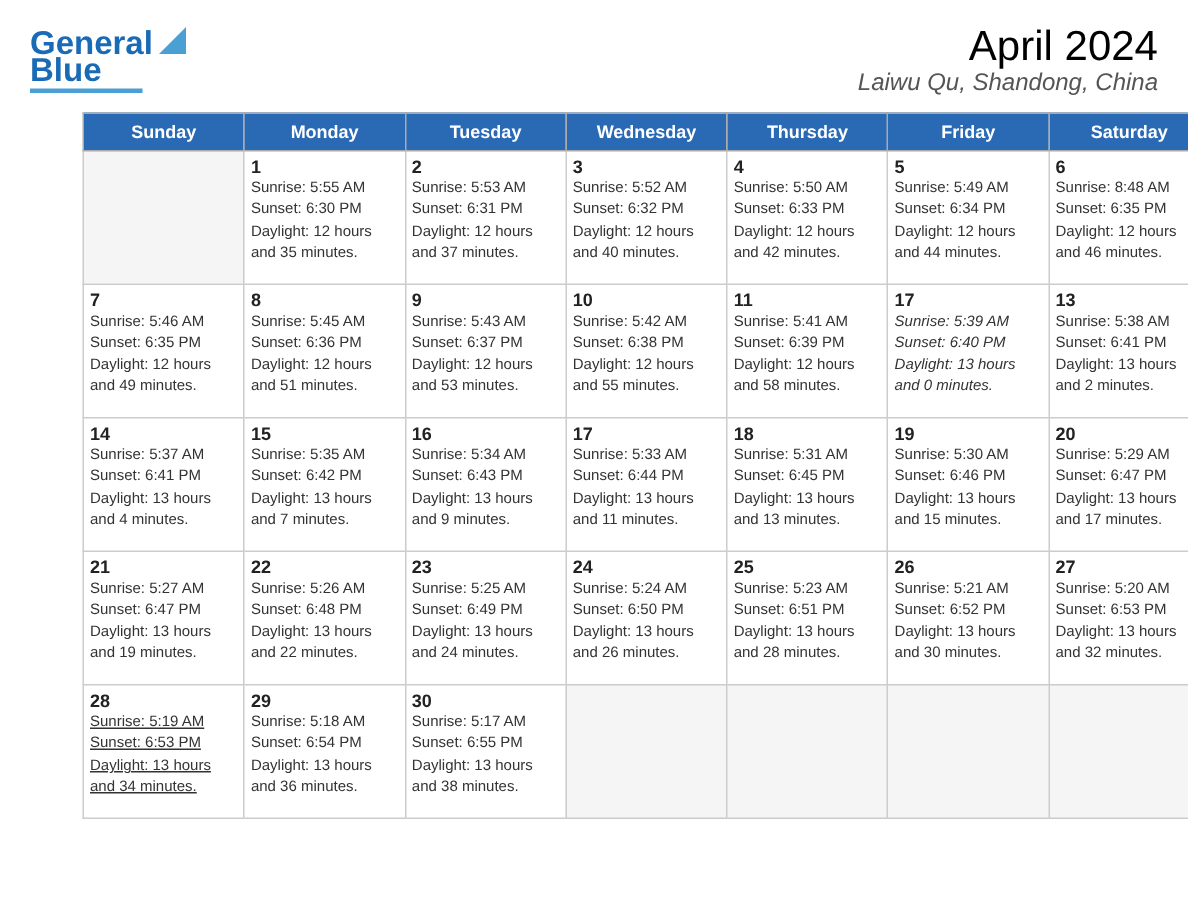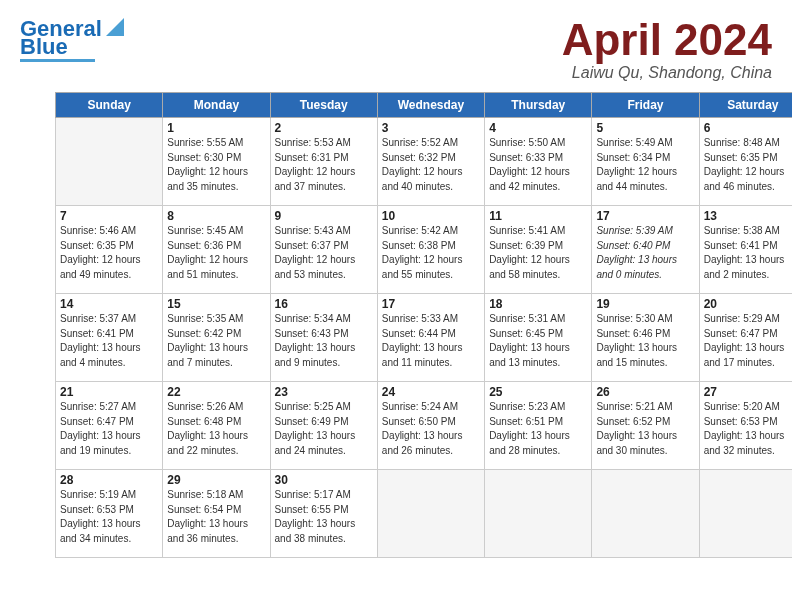--- a/index.html
+++ b/index.html
@@ -38,23 +38,23 @@
     .logo-line {
       width: 75px;
       height: 3px;
       background: #4a9fd4;
       margin-top: 1px;
     }
     .title-block {
       text-align: right;
     }
     .month-title {
-      font-size: 44px;
-      font-weight: bold;
-      color: #7f1d1d;
+      font-size: 28px;
+      font-weight: normal;
+      color: #000000;
       line-height: 1.1;
     }
     .location-title {
       font-size: 16px;
       color: #555;
       font-style: italic;
     }
     .calendar {
       flex: 1;
       border-collapse: collapse;
@@ -325,21 +325,21 @@
             <div class="day-num">27</div>
             <div class="day-info" style="white-space: pre-line;">Sunrise: 5:20 AM
 Sunset: 6:53 PM
 Daylight: 13 hours
 and 32 minutes.</div>
           </td>
         </tr>
         <tr>
           <td>
             <div class="day-num">28</div>
-            <div class="day-info" style="white-space: pre-line;">Sunrise: 5:19 AM
+            <div class="day-info" style="white-space: pre-line; text-decoration: underline;">Sunrise: 5:19 AM
 Sunset: 6:53 PM
 Daylight: 13 hours
 and 34 minutes.</div>
           </td>
           <td>
             <div class="day-num">29</div>
             <div class="day-info" style="white-space: pre-line;">Sunrise: 5:18 AM
 Sunset: 6:54 PM
 Daylight: 13 hours
 and 36 minutes.</div>

